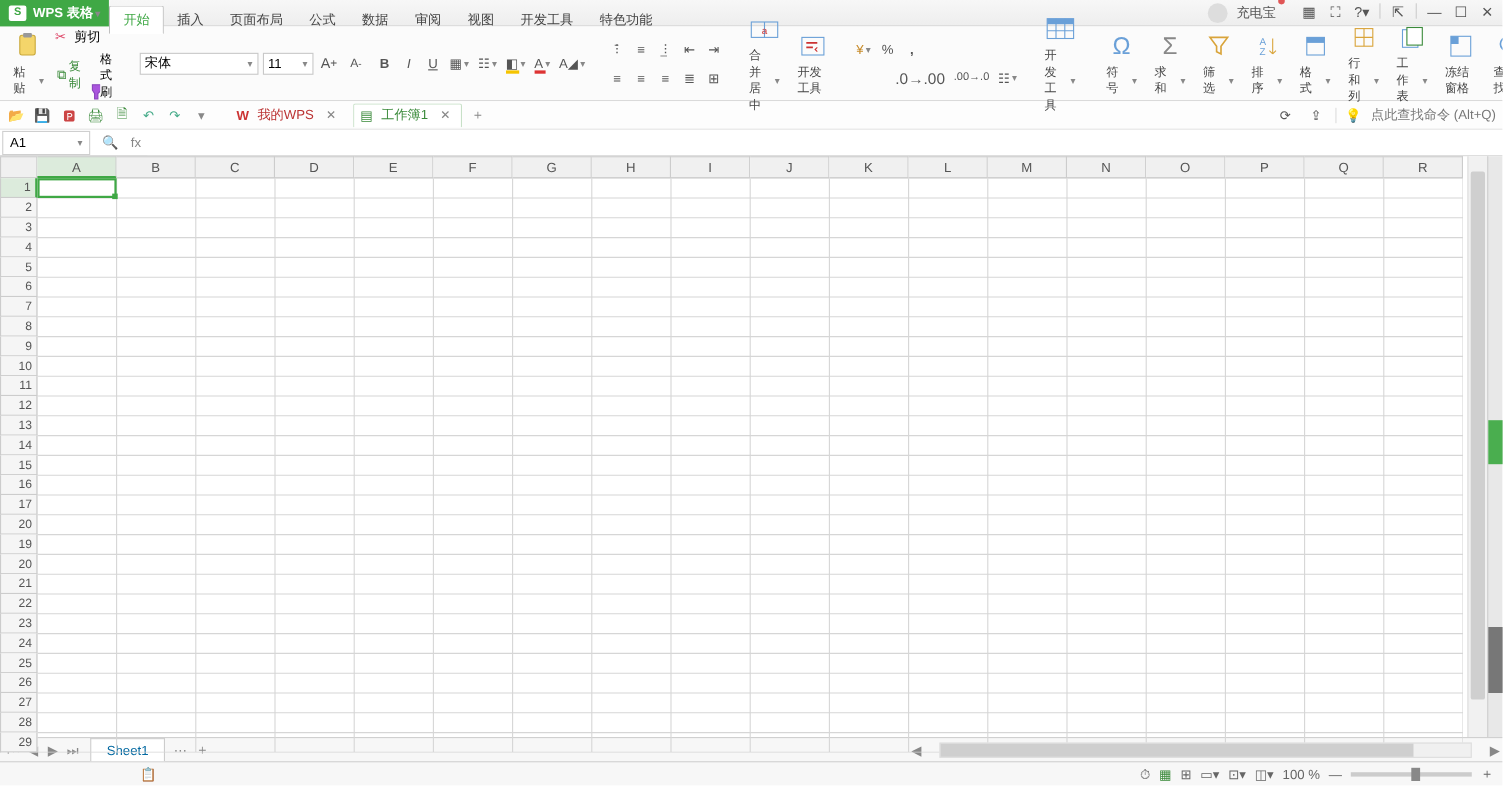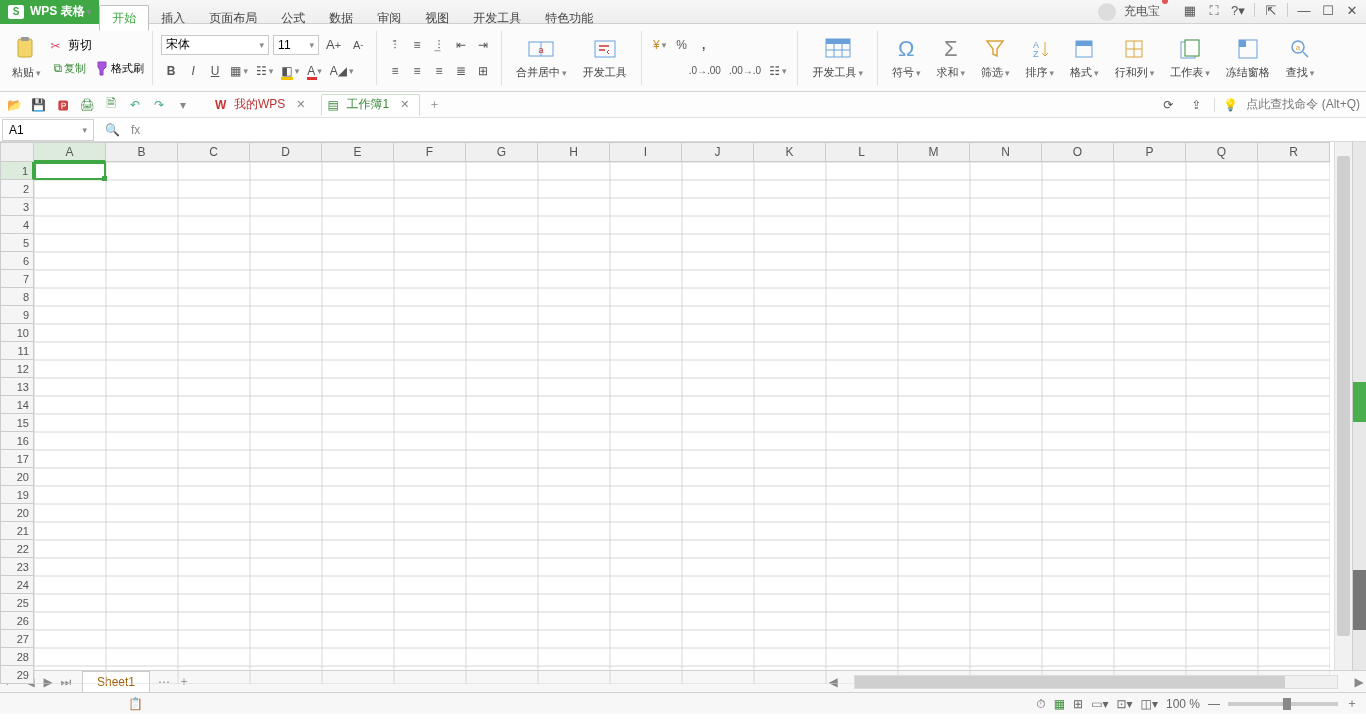--- a/index.html
+++ b/index.html
@@ -25,21 +25,21 @@
 .qat .qbtn { width:18px; height:18px; display:inline-flex; align-items:center; justify-content:center; color:#4a8; cursor:pointer;}
 .doctabs { display:flex; align-items:center; margin-left:10px; gap:4px; height:26px;}
 .doctab { display:flex; align-items:center; height:22px; padding:0 10px 0 6px; border:1px solid transparent; border-radius:2px 2px 0 0; font-size:12px; gap:5px; cursor:pointer;}
 .doctab .close { font-size:11px; color:#888; margin-left:6px;}
 .doctab.inactive { color:#b33;}
 .doctab.active { border:1px solid #c7e0c7; border-bottom:1px solid #fff; background:#fff; color:#3a8a3a;}
 .doctab .ticon { width:14px; height:14px; display:inline-block;}
 .qat-right { margin-left:auto; display:flex; align-items:center; gap:8px; color:#777; font-size:12px;}
 
 .formulabar { height:24px; border-bottom:1px solid #d8d8d8; display:flex; align-items:center; background:#fff;}
-.namebox { width:92px; height:22px; border:1px solid #cfcfcf; margin-left:2px; display:flex; align-items:center; padding:0 6px; font-size:12px; justify-content:space-between;}
+.namebox { width:80px; height:22px; border:1px solid #cfcfcf; margin-left:2px; display:flex; align-items:center; padding:0 6px; font-size:12px; justify-content:space-between;}
 .fxarea { display:flex; align-items:center; gap:8px; margin-left:8px; color:#888;}
 .fxinput { flex:1; height:22px; margin-left:6px;}
 
 .gridwrap { position:relative; height: 528px; display:flex; }
 .corner { width:34px; height:20px; border:1px solid #ccc; background:#f0f0f0;}
 .colhdrs { display:flex; height:20px;}
 .colhdr { border:1px solid #ccc; border-left:none; background:#f0f0f0; display:flex; align-items:center; justify-content:center; font-size:12px; color:#555;}
 .colhdr.first { width:72px; }
 .colhdr.rest { width:72px; }
 .rowhdrs { display:flex; flex-direction:column;}
@@ -50,21 +50,21 @@
 
 .vscroll { position:absolute; right:0; top:0; width:18px; height:100%; background:#f1f1f1; border-left:1px solid #ddd;}
 .vscroll .thumb { position:absolute; left:2px; right:2px; top:14px; height:480px; background:#cfcfcf; border-radius:2px;}
 .sidepanel { position:absolute; right:0; top:0; width:14px; height:528px; background:#e8e8e8; border-left:1px solid #ccc;}
 .sidepanel .handle { position:absolute; top:240px; width:14px; height:40px; background:#4aae4f;}
 .sidepanel .handle2 { position:absolute; bottom:40px; width:14px; height:60px; background:#777;}
 
 .sheetbar { height:22px; border-top:1px solid #d0d0d0; display:flex; align-items:center; background:#f7f7f7; font-size:12px;}
 .sheetnav { display:flex; gap:2px; padding:0 4px;}
 .sheetnav .nav { width:16px; text-align:center; color:#888; cursor:pointer;}
-.sheettab { padding:3px 14px; background:#fff; border:1px solid #ccc; border-bottom:none; color:#a16207; margin-left:4px;}
+.sheettab { padding:3px 14px; background:#fff; border:1px solid #ccc; border-bottom:none; color:#0369a1; margin-left:4px;}
 .sheetadd { margin-left:8px; color:#888; display:flex; gap:8px; align-items:center;}
 .hscroll { margin-left:auto; display:flex; align-items:center; height:18px; width:540px;}
 .hscroll .track { flex:1; height:14px; background:#f0f0f0; border:1px solid #ddd; position:relative; margin:0 14px;}
 .hscroll .track .thumb { position:absolute; left:0; top:0; bottom:0; width:430px; background:#cfcfcf;}
 .hscroll .arrow { width:14px; text-align:center; color:#888; cursor:pointer;}
 
 .statusbar { height:22px; border-top:1px solid #d0d0d0; background:#f7f7f7; display:flex; align-items:center; padding:0 8px; gap:10px; color:#666; font-size:12px;}
 .statusbar .right { margin-left:auto; display:flex; align-items:center; gap:8px;}
 .zoomslider { width:110px; height:4px; background:#ccc; position:relative;}
 .zoomslider .knob { position:absolute; left:50%; top:-4px; width:8px; height:12px; background:#888;}
@@ -132,21 +132,21 @@
       <span style="display:flex;align-items:flex-end;margin-left:4px;">
         <svg width="16" height="16">
             <path d="M3 2h8v5l-3 3v5H5v-5L3 7z" fill="#a5d" stroke="#84b"></path>
           </svg>
         <span style="font-size:11px">格式刷</span>
       </span>
     </div>
   </div>
   <div class="sep"></div>
 
-  <div style="display:flex;flex-direction:column;gap:6px;">
+  <div style="display:flex;flex-direction:row;gap:6px;">
     <div class="fontbox">
       <div class="fontname">
           <span>宋体</span>
           <span class="dd">▾</span>
         </div>
       <div class="fontsize">
           <span>11</span>
           <span class="dd">▾</span>
         </div>
       <span class="iconbtn" style="font-size:13px;">A<sup>+</sup></span>
@@ -224,21 +224,21 @@
 
   <div style="display:flex;flex-direction:column;gap:6px;">
     <div class="smallrow">
       <span class="iconbtn" style="color:#c78b2a">¥<span class="dd">▾</span></span>
       <span class="iconbtn">%</span>
       <span class="iconbtn">
           <b>,</b>
         </span>
     </div>
     <div class="smallrow">
-      <span class="iconbtn" style="font-size:10px;margin-left:36px;">.0→.00</span>
+      <span class="iconbtn" style="font-size:14px;margin-left:36px;">.0→.00</span>
       <span class="iconbtn" style="font-size:10px;">.00→.0</span>
       <span class="iconbtn">☷<span class="dd">▾</span></span>
     </div>
   </div>
   <div class="sep"></div>
 
   <div class="vgroup">
     <div class="icn">
         <svg width="28" height="24">
           <rect x="2" y="2" width="24" height="18" fill="none" stroke="#6aa0d8"></rect>

